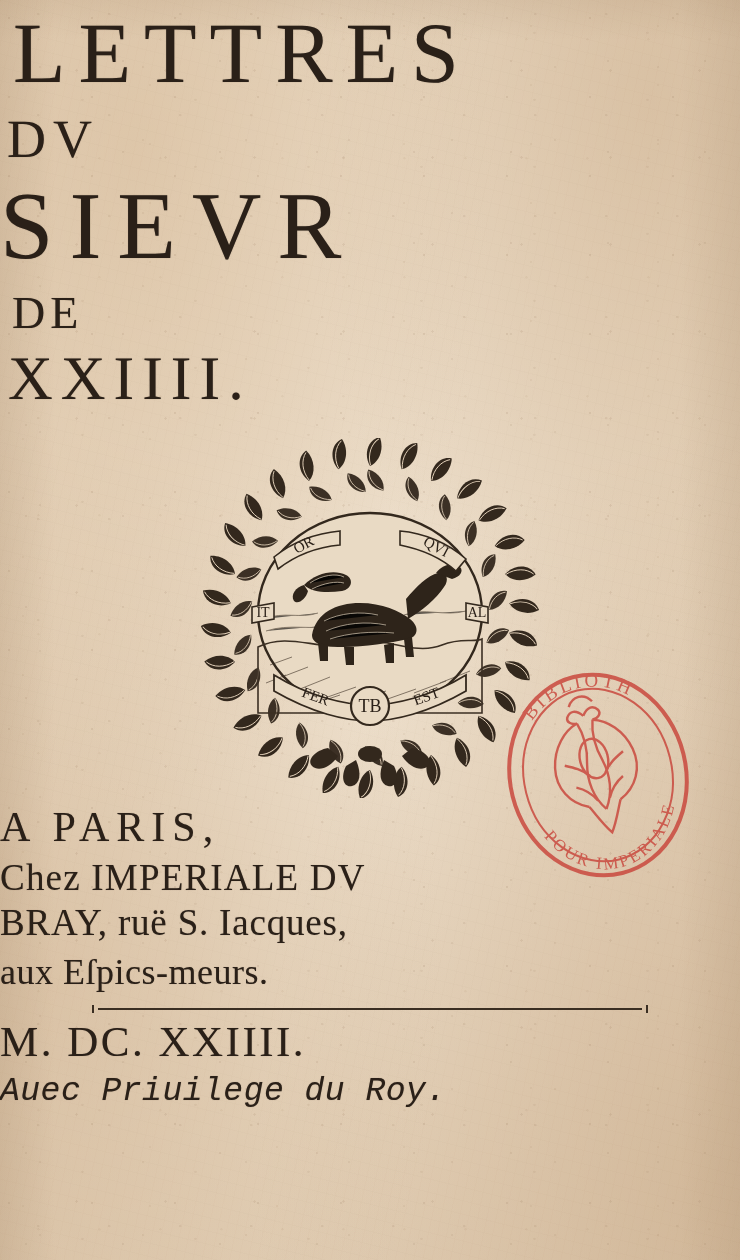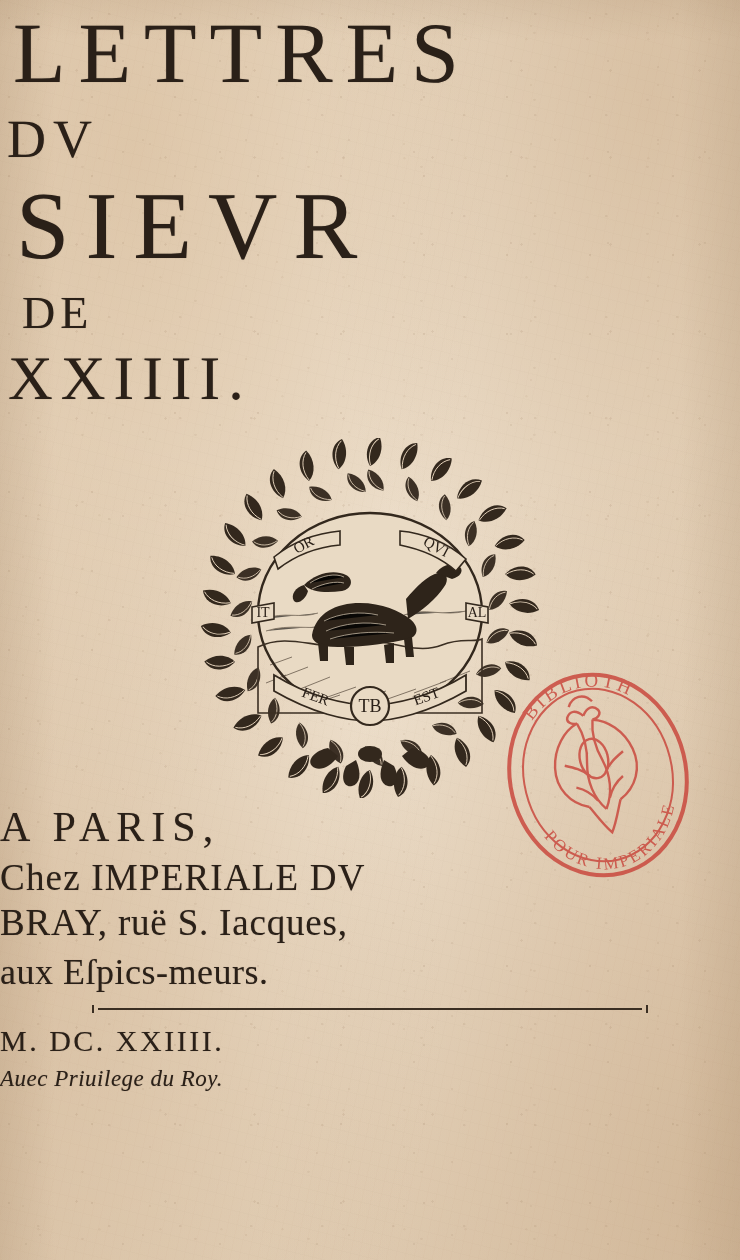--- a/index.html
+++ b/index.html
@@ -95,27 +95,26 @@
   }
   .t-du {
     font-size: 54px;
     letter-spacing: 7px;
     padding-left: 7px;
     margin-top: 16px;
   }
   .t-sieur {
     font-size: 96px;
     letter-spacing: 16px;
-    padding-left: 16px;
     margin-top: 12px;
   }
   .t-de {
     font-size: 46px;
     letter-spacing: 5px;
-    padding-left: 22px;
+    padding-left: 12px;
     margin-top: 16px;
   }
   .t-balzac {
     font-size: 62px;
     letter-spacing: 8px;
     padding-left: 8px;
     margin-top: 12px;
   }
 
   
@@ -178,28 +177,28 @@
     position: absolute;
     top: -3px;
     width: 2px;
     height: 8px;
     background: #3a2e22;
   }
   .rule::before { left: -6px; }
   .rule::after  { right: -6px; }
 
   .imp-date {
-    font-size: 30px;
+    font-size: 43px;
     letter-spacing: 2.5px;
-    margin-top: 10px;
+    margin-top: 4px;
   }
   .imp-privilege {
-    font-family: Liberation Serif, serif;
+    font-family: Liberation Mono, monospace;
     font-style: italic;
-    font-size: 23px;
+    font-size: 33px;
     letter-spacing: 0.5px;
     margin-top: 8px;
   }
 
   
   .stamp {
     position: absolute;
     left: 490px;
     top: 662px;
     width: 216px;

